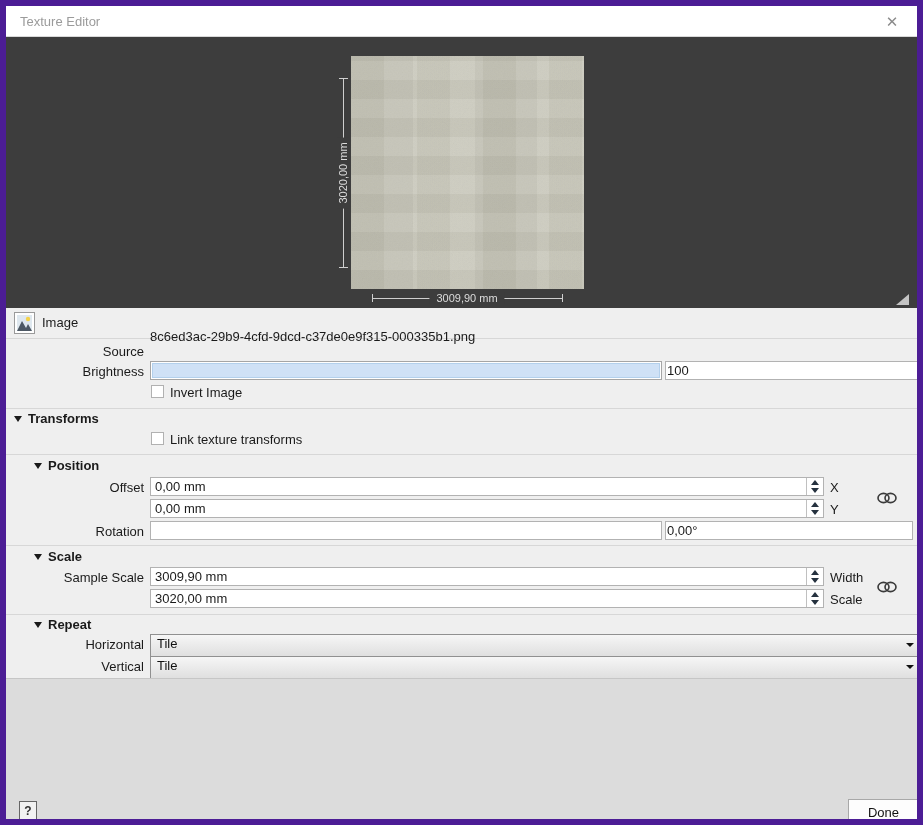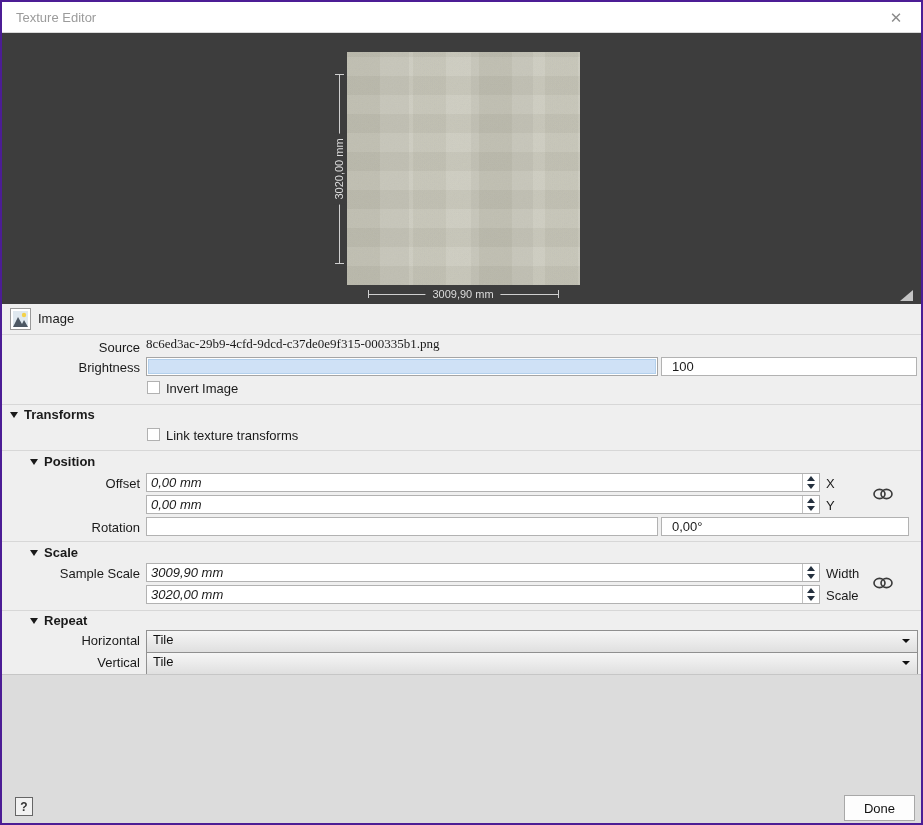--- a/index.html
+++ b/index.html
@@ -1,19 +1,19 @@
 <!DOCTYPE html>
 <html><head>
 <meta charset="utf-8">
 <style>
   * { margin:0; padding:0; box-sizing:border-box; }
   html,body { width:923px; height:825px; }
   body { font-family:"Liberation Sans", sans-serif; background:#fff; }
 
-  .window { position:relative; width:923px; height:825px; border:2px solid #4c1d95; overflow:hidden; background:#fef9c3; }
+  .window { position:relative; width:923px; height:825px; border:6px solid #4c1d95; overflow:hidden; background:#fef9c3; }
 
   
   .titlebar { position:absolute; left:0; top:0; width:100%; height:31px; background:#ffffff; border-bottom:1px solid #d9d9d9; }
   .title-text { position:absolute; left:14px; top:8px; font-size:13px; color:#9b9b9b; }
   .close-btn { position:absolute; right:6px; top:0; width:38px; height:31px; display:flex; align-items:center; justify-content:center; color:#8b8b8b; font-size:15px; cursor:pointer; }
 
   
   .preview { position:absolute; left:0; top:31px; width:100%; height:271px; background:#3d3d3d; }
   .texture { position:absolute; left:345px; top:19px; width:233px; height:233px; background-color:#c9c8bb;
       background-image:
@@ -41,29 +41,29 @@
 
   .img-header { position:absolute; left:0; top:0; width:100%; height:30px; }
   .img-icon { position:absolute; left:8px; top:4px; width:21px; height:22px; border:1px solid #9a9a9a; background:#fff; padding:2px; }
   .img-header-label { position:absolute; left:36px; top:7px; }
 
   .flabel { position:absolute; width:138px; text-align:right; left:0; }
   .section-head { position:absolute; font-weight:bold; display:flex; align-items:center; gap:6px; }
   .tri-down { width:0; height:0; border-left:4px solid transparent; border-right:4px solid transparent; border-top:6px solid #1a1a1a; }
 
   .txt-input { position:absolute; height:19px; border:1px solid #b2b2b2; background:#fff; font-family:"Liberation Sans",sans-serif; font-size:13px; padding:0 4px; color:#1a1a1a; }
-  .display-box { position:absolute; height:19px; border:1px solid #b2b2b2; background:#fff; font-size:13px; padding:1px 10px; color:#1a1a1a; }
+  .display-box { position:absolute; height:19px; border:1px solid #b2b2b2; background:#fff; font-size:13px; padding:1px 1px; color:#1a1a1a; }
 
   .slider { position:absolute; height:19px; border:1px solid #a5a5a5; background:#fff; padding:1px; }
   .slider-fill { width:100%; height:100%; background:#cfe1f6; box-shadow:inset 0 0 0 1px #b3d0ec; }
 
   .checkbox { position:absolute; width:13px; height:13px; border:1px solid #b1b1b1; background:#fff; }
 
   .spin-wrap { position:absolute; height:19px; }
-  .spin-wrap input { width:100%; height:100%; border:1px solid #b2b2b2; background:#fff; font-family:"Liberation Sans",sans-serif; font-size:13px; padding:0 22px 0 4px; color:#1a1a1a;font-style:italic; }
+  .spin-wrap input { width:100%; height:100%; border:1px solid #b2b2b2; background:#fff; font-family:"Liberation Sans",sans-serif; font-size:13px; padding:0 22px 0 4px; color:#1a1a1a; }
   .spinner { position:absolute; right:1px; top:1px; bottom:1px; width:17px; border-left:1px solid #c0c0c0; display:flex; flex-direction:column; background:#fff; }
   .spin-up,.spin-down { flex:1; display:flex; align-items:center; justify-content:center; cursor:pointer; }
   .spin-up::after { content:""; width:0; height:0; border-left:4px solid transparent; border-right:4px solid transparent; border-bottom:5px solid #25313f; }
   .spin-down::after { content:""; width:0; height:0; border-left:4px solid transparent; border-right:4px solid transparent; border-top:5px solid #25313f; }
 
   .axis-label { position:absolute; font-size:13px; color:#1a1a1a; }
   .link-icon { position:absolute; left:869px; width:24px; height:14px; cursor:pointer; }
 
   .dropdown { position:absolute; height:26px; border:1px solid #909090; background:linear-gradient(#f6f6f6,#dcdcdc); font-size:13px; padding:1px 20px 0 6px; color:#111; cursor:pointer; }
   .dd-arrow { position:absolute; right:7px; top:8px; width:0; height:0; border-left:4px solid transparent; border-right:4px solid transparent; border-top:4px solid #111; }
@@ -111,21 +111,21 @@
           <rect width="15" height="16" fill="#dfe8ef"></rect>
           <circle cx="11" cy="4" r="2.2" fill="#f4d24a"></circle>
           <path d="M0 16 L5 6 L9 13 L11 9 L15 16 Z" fill="#4d5864"></path>
         </svg>
       </span>
       <span class="img-header-label">Image</span>
     </div>
     <div class="sep" style="top:30px"></div>
 
     <span class="flabel" style="top:36px">Source</span>
-    <span style="position:absolute; left:144px; top:32px;font-family:Liberation Serif, serif;">8c6ed3ac-29b9-4cfd-9dcd-c37de0e9f315-000335b1.png</span>
+    <span style="position:absolute; left:144px; top:21px;">8c6ed3ac-29b9-4cfd-9dcd-c37de0e9f315-000335b1.png</span>
 
     <span class="flabel" style="top:56px">Brightness</span>
     <div class="slider" style="left:144px; top:53px; width:512px;">
       <div class="slider-fill"></div>
     </div>
     <div class="display-box" style="left:659px; top:53px; width:256px;">100</div>
 
     <span class="checkbox" style="left:145px; top:77px;"></span>
     <span style="position:absolute; left:164px; top:77px;">Invert Image</span>
 

